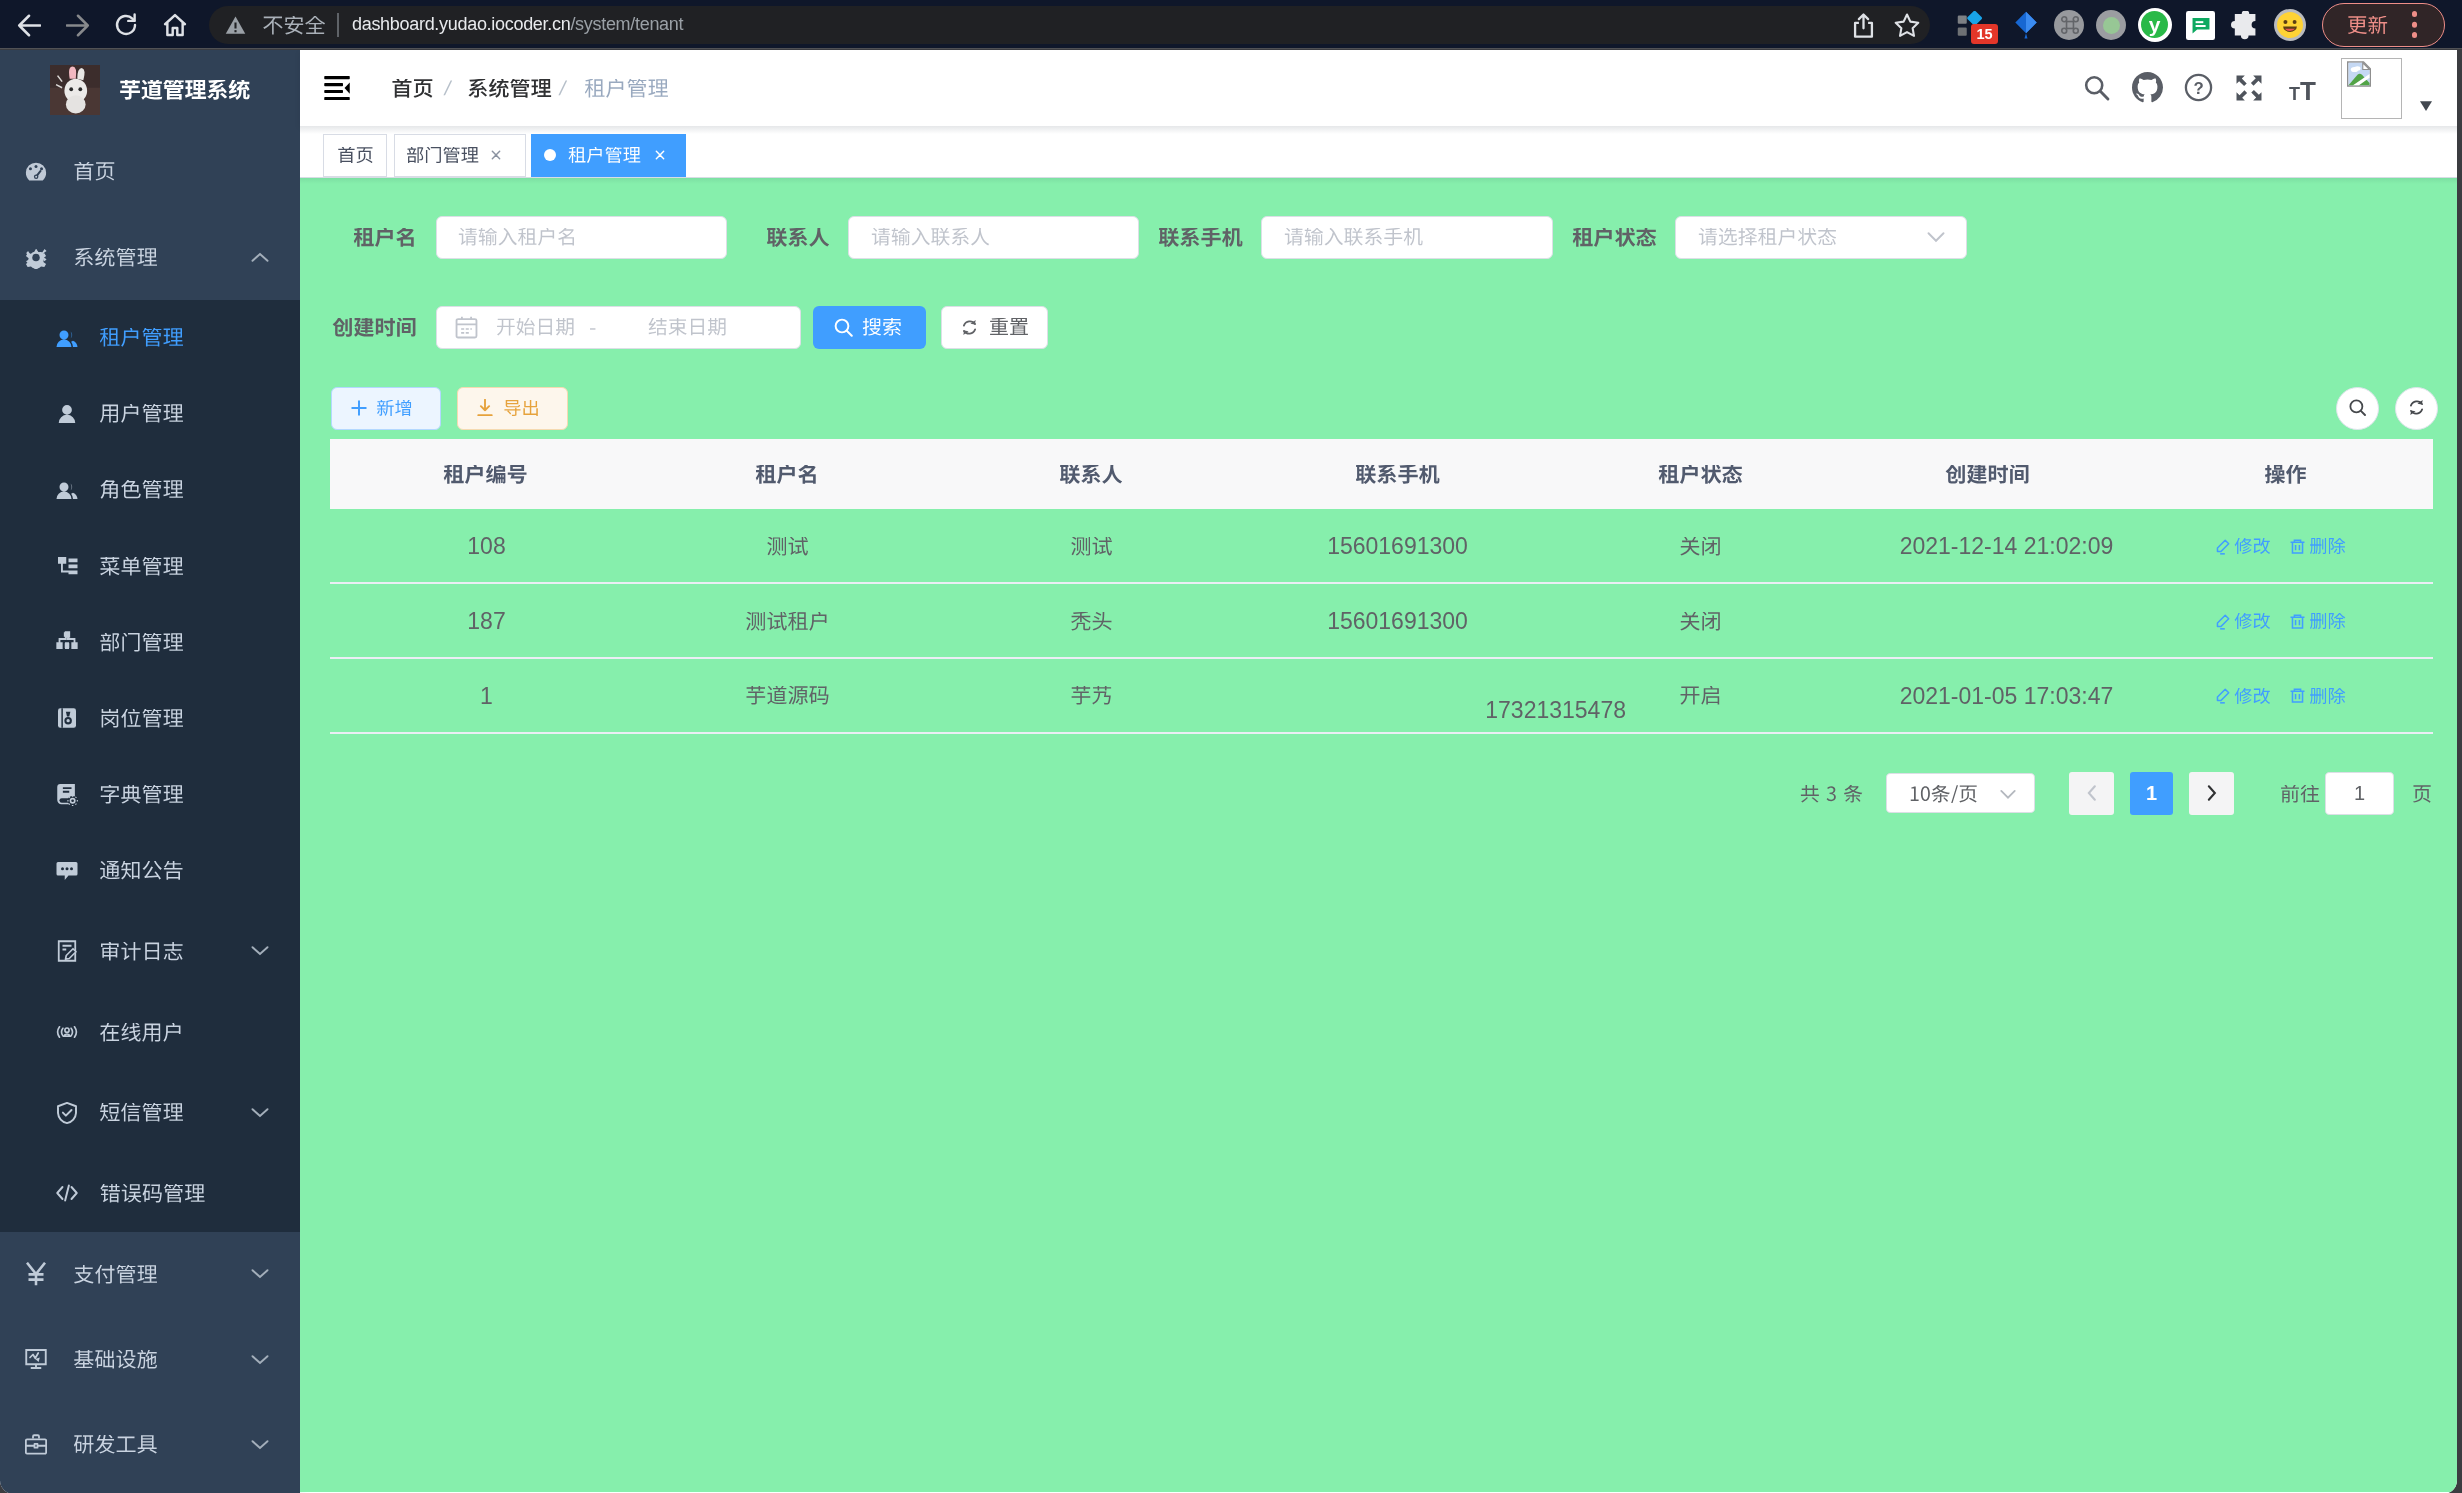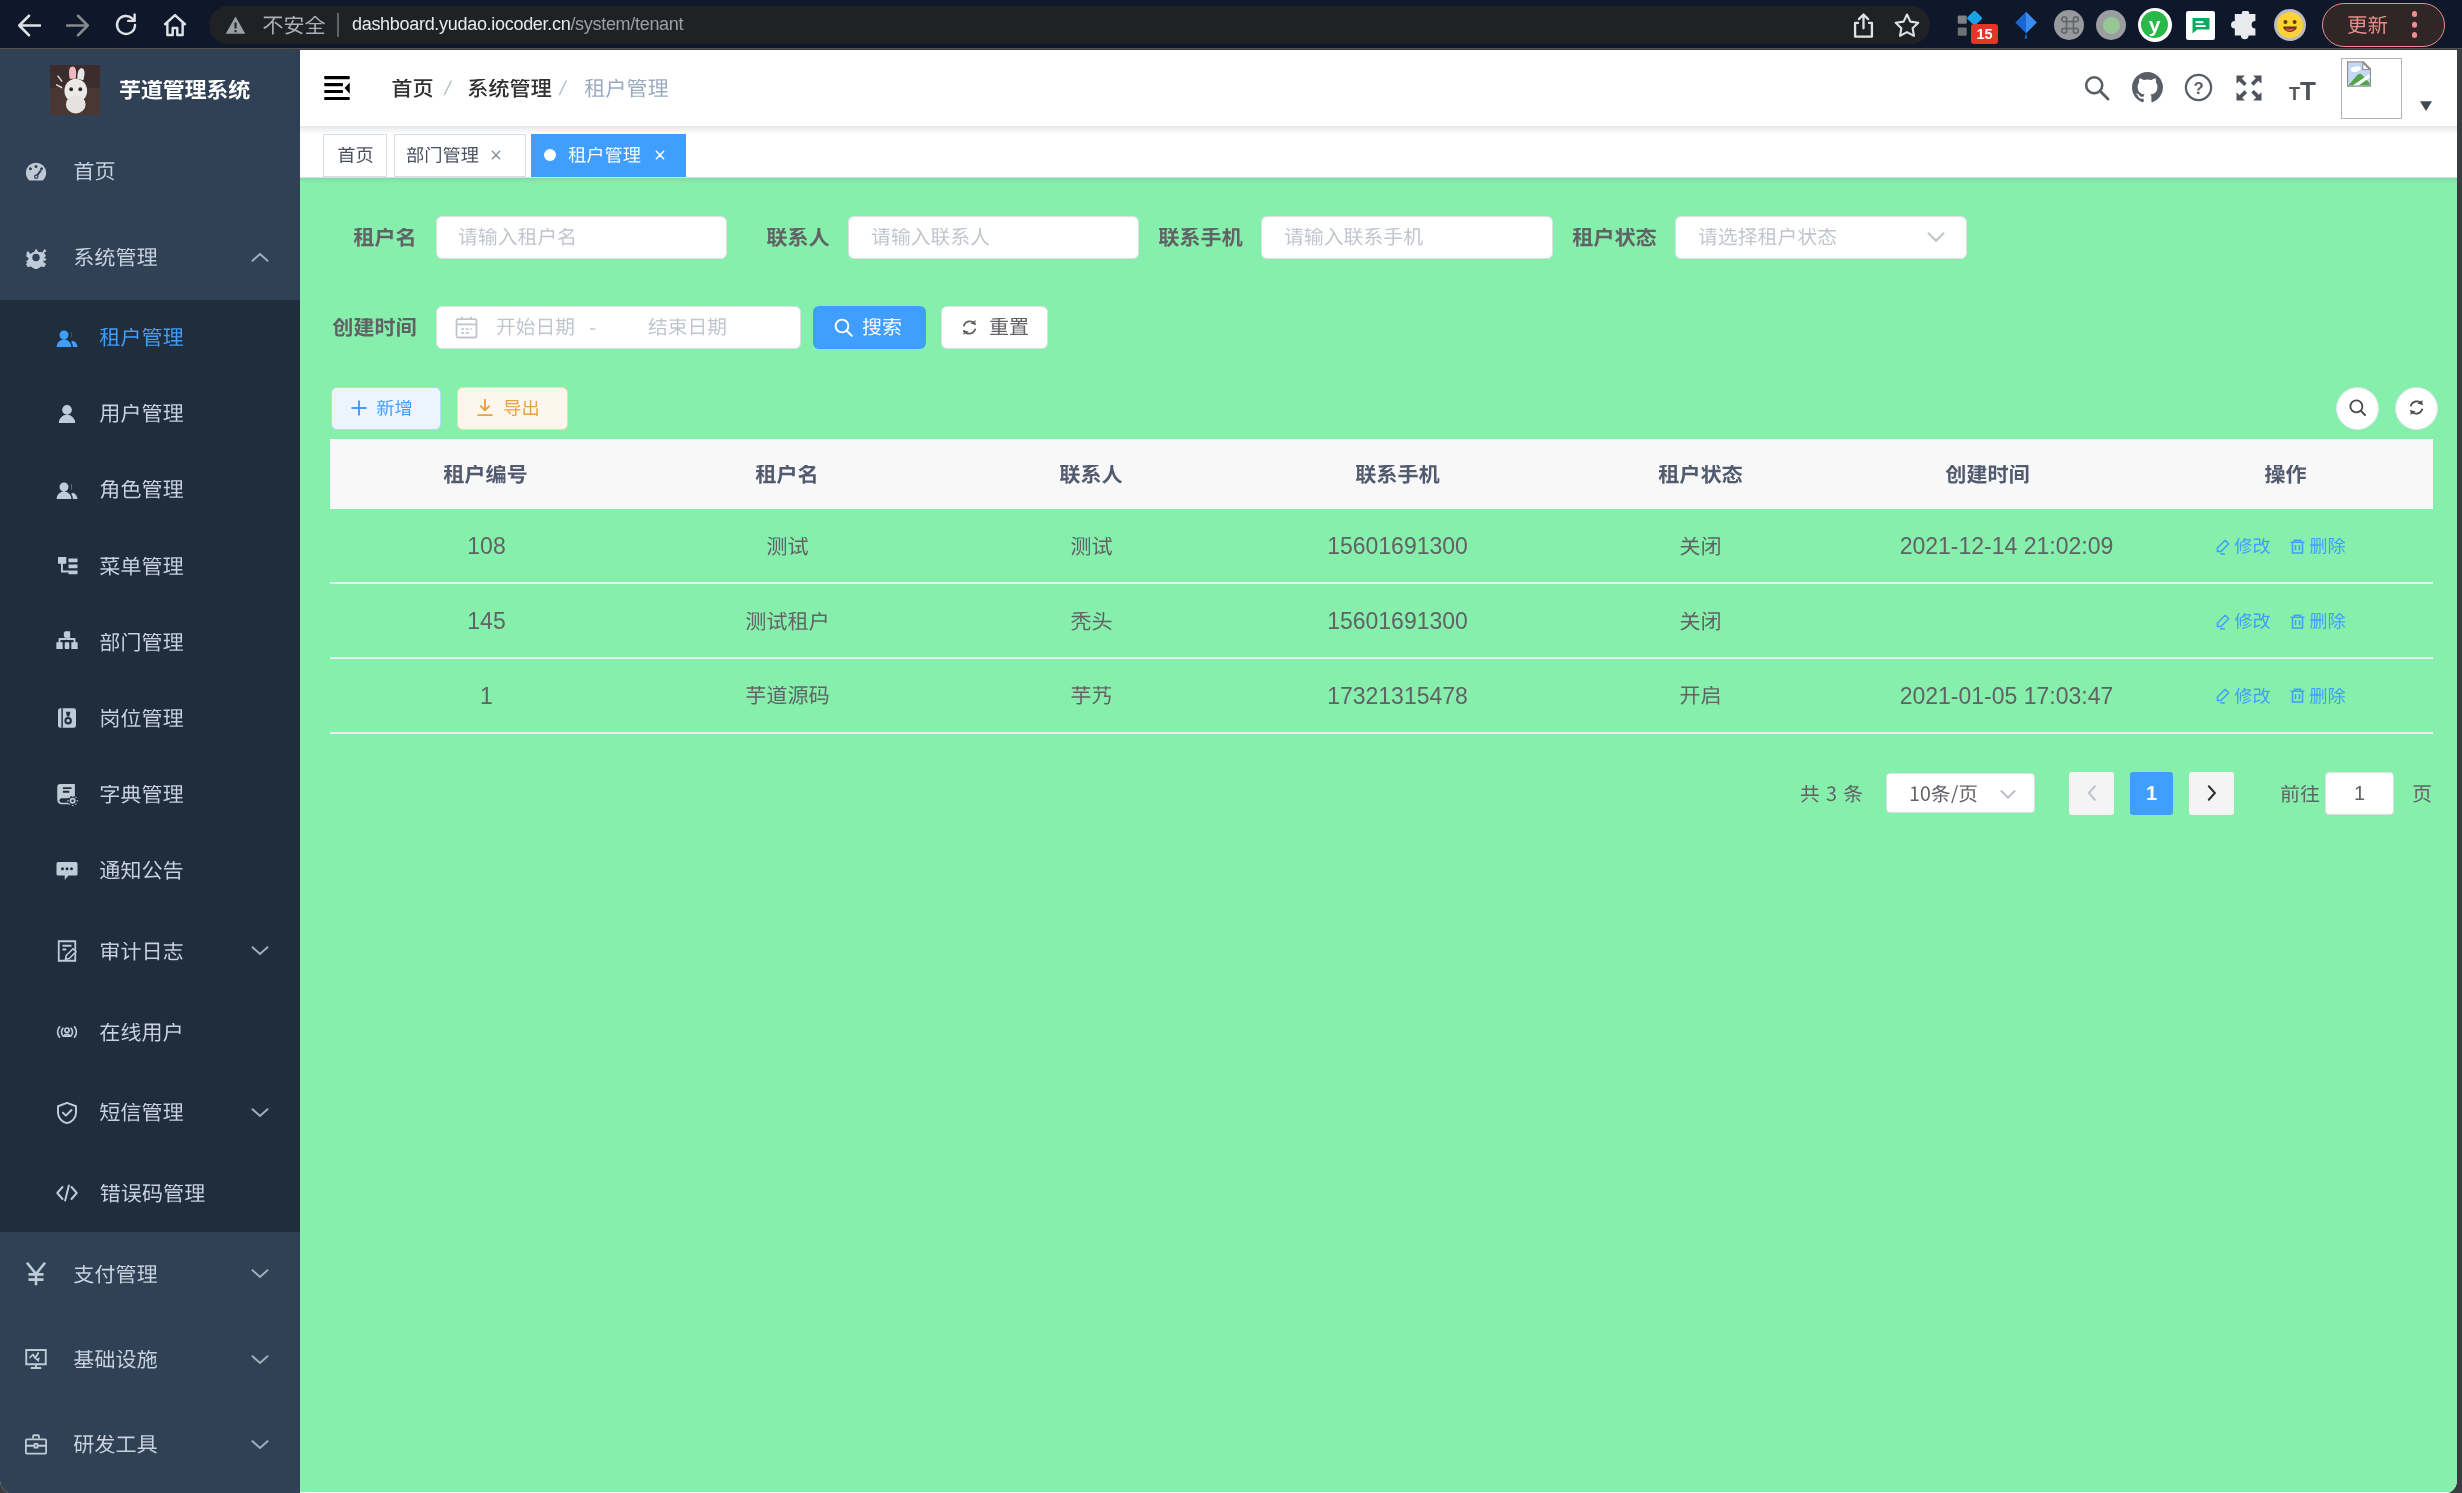--- a/index.html
+++ b/index.html
@@ -590,21 +590,21 @@
       </div>
       <svg class="abs" style="left:1989px;top:360px" width="17" height="17" viewBox="0 0 22 22">
         <path d="M2 5.5 H20 M7 5.5 V3 h8 v2.5 M4.5 5.5 V19.5 h13 V5.5 M8.5 9 v7 M13.5 9 v7" stroke="#409EFF" stroke-width="2" fill="none"></path>
       </svg>
       <div style="position:absolute;left:2009px;top:360px;">
         <svg style="" width="37" height="16.4" viewBox="0 -19.2 48.0 21.6">
           <path transform="translate(0,0)" d="M17.0 -17.5V-3.9H18.5V-17.5ZM20.5 -19.8V-0.1C20.5 0.2 20.4 0.3 20.1 0.3C19.8 0.3 18.7 0.4 17.6 0.3C17.8 0.8 18.1 1.5 18.1 1.9C19.7 1.9 20.6 1.9 21.2 1.6C21.8 1.3 22.1 0.9 22.1 -0.1V-19.8ZM1.1 -10.8V-9.1H2.6V-7.9C2.6 -5.0 2.5 -1.4 0.9 1.0C1.3 1.2 2.0 1.7 2.3 1.9C3.9 -0.6 4.1 -4.8 4.1 -8.0V-9.1H6.3V-0.3C6.3 -0.0 6.2 0.1 6.0 0.1C5.7 0.1 5.0 0.1 4.1 0.1C4.3 0.5 4.5 1.2 4.6 1.7C5.8 1.7 6.6 1.6 7.2 1.3C7.7 1.1 7.8 0.6 7.8 -0.3V-9.1H9.5V-9.0C9.5 -5.8 9.4 -1.7 8.1 1.1C8.4 1.3 9.1 1.7 9.4 1.9C10.8 -1.1 11.0 -5.6 11.0 -9.0V-9.1H13.3V-0.3C13.3 0.0 13.2 0.1 12.9 0.1C12.7 0.1 11.9 0.1 11.0 0.1C11.3 0.5 11.4 1.2 11.5 1.7C12.8 1.7 13.6 1.6 14.1 1.3C14.6 1.1 14.8 0.6 14.8 -0.3V-9.1H16.0V-10.8H14.8V-19.4H9.5V-10.8H7.8V-19.4H2.6V-10.8ZM4.1 -17.8H6.3V-10.8H4.1ZM11.0 -17.8H13.3V-10.8H11.0Z M35.4 -5.3C34.6 -3.6 33.3 -1.8 32.1 -0.5C32.5 -0.3 33.2 0.2 33.5 0.5C34.7 -0.9 36.0 -2.9 37.0 -4.8ZM42.3 -4.8C43.6 -3.3 45.1 -1.1 45.8 0.2L47.2 -0.6C46.5 -1.9 45.0 -4.0 43.7 -5.5ZM25.9 -19.2V1.8H27.5V-17.6H30.6C30.0 -16.0 29.3 -13.8 28.5 -12.1C30.4 -10.2 30.8 -8.6 30.8 -7.3C30.8 -6.5 30.7 -5.9 30.3 -5.6C30.1 -5.4 29.8 -5.4 29.5 -5.4C29.1 -5.3 28.6 -5.3 28.0 -5.4C28.3 -4.9 28.4 -4.2 28.4 -3.8C29.0 -3.8 29.7 -3.8 30.2 -3.8C30.7 -3.9 31.1 -4.0 31.5 -4.3C32.2 -4.8 32.4 -5.8 32.4 -7.1C32.4 -8.6 32.0 -10.3 30.1 -12.3C31.0 -14.2 31.9 -16.6 32.7 -18.6L31.5 -19.3L31.3 -19.2ZM32.9 -8.3V-6.6H39.2V-0.2C39.2 0.1 39.1 0.3 38.7 0.3C38.4 0.3 37.2 0.3 35.9 0.2C36.2 0.7 36.4 1.4 36.5 1.9C38.2 1.9 39.3 1.9 40.0 1.6C40.7 1.3 40.9 0.8 40.9 -0.2V-6.6H46.9V-8.3H40.9V-11.2H44.6V-12.8H35.2V-11.2H39.2V-8.3ZM39.9 -20.3C38.3 -17.4 35.3 -14.7 32.3 -13.1C32.7 -12.8 33.2 -12.2 33.5 -11.8C35.8 -13.2 38.2 -15.2 39.9 -17.5C42.0 -15.0 44.0 -13.4 46.2 -12.0C46.4 -12.5 47.0 -13.1 47.4 -13.5C45.2 -14.7 42.9 -16.3 40.8 -18.8L41.4 -19.7Z" fill="#409EFF"></path>
         </svg>
       </div>
       <div class="abs" style="left:30px;top:404px;width:2103px;height:1.5px;background:#ebeef5"></div>
-      <div style="position:absolute;left:186px;top:426px;width:457px;margin-left:-228px;text-align:center;font:400 23px 'Liberation Sans', sans-serif;color:#606266;line-height:34px;white-space:nowrap;">145</div>
+      <div style="position:absolute;left:186px;top:426px;width:457px;margin-left:-228px;text-align:center;font:400 23px 'Liberation Sans', sans-serif;color:#606266;line-height:34px;white-space:nowrap;">187</div>
       <div style="position:absolute;left:445px;top:434px;">
         <svg style="" width="85" height="19" viewBox="0 -22.4 112.0 25.2">
           <path transform="translate(0,0)" d="M13.6 -2.6C15.0 -1.2 16.7 0.8 17.5 2.0L18.8 1.1C18.0 -0.1 16.4 -2.0 14.9 -3.4ZM8.7 -21.9V-4.3H10.4V-20.3H16.5V-4.4H18.2V-21.9ZM24.3 -23.2V-0.2C24.3 0.2 24.1 0.4 23.7 0.4C23.3 0.4 22.0 0.4 20.5 0.4C20.8 0.9 21.1 1.7 21.1 2.1C23.1 2.2 24.3 2.1 25.0 1.8C25.7 1.5 26.0 1.0 26.0 -0.2V-23.2ZM20.4 -21.0V-4.2H22.1V-21.0ZM12.5 -18.3V-8.4C12.5 -5.0 11.9 -1.5 7.3 0.9C7.6 1.1 8.1 1.8 8.3 2.2C13.3 -0.4 14.1 -4.6 14.1 -8.3V-18.3ZM2.3 -21.7C3.8 -20.9 5.9 -19.5 6.8 -18.6L8.1 -20.3C7.1 -21.2 5.0 -22.4 3.5 -23.2ZM1.1 -14.2C2.6 -13.3 4.6 -12.0 5.7 -11.2L6.9 -12.9C5.9 -13.7 3.8 -14.9 2.3 -15.7ZM1.6 0.8 3.5 1.9C4.7 -0.7 6.1 -4.1 7.1 -7.1L5.4 -8.2C4.3 -5.0 2.7 -1.4 1.6 0.8Z M31.4 -21.7C32.8 -20.5 34.6 -18.7 35.4 -17.5L36.9 -19.0C36.0 -20.1 34.2 -21.8 32.8 -23.0ZM49.8 -22.3C50.9 -21.1 52.2 -19.3 52.8 -18.2L54.3 -19.3C53.7 -20.4 52.4 -22.0 51.2 -23.2ZM29.4 -14.7V-12.7H33.3V-2.6C33.3 -1.4 32.5 -0.6 31.9 -0.3C32.3 0.1 32.8 1.0 33.0 1.5C33.4 1.0 34.2 0.5 39.0 -2.7C38.8 -3.1 38.5 -3.9 38.4 -4.5L35.3 -2.5V-14.7ZM46.8 -23.4 47.0 -17.7H37.7V-15.7H47.0C47.5 -5.1 48.9 2.1 52.3 2.2C53.4 2.2 54.5 1.0 55.1 -3.8C54.7 -3.9 53.8 -4.5 53.4 -4.9C53.2 -2.2 52.9 -0.6 52.4 -0.6C50.7 -0.7 49.6 -7.0 49.1 -15.7H54.9V-17.7H49.0C49.0 -19.5 48.9 -21.4 48.9 -23.4ZM38.1 -1.7 38.7 0.3C41.0 -0.4 44.1 -1.3 47.0 -2.2L46.7 -4.1L43.5 -3.1V-9.6H46.1V-11.6H38.6V-9.6H41.5V-2.6Z M69.3 -22.0V-0.6H66.5V1.3H82.9V-0.6H80.2V-22.0ZM71.4 -0.6V-6.0H78.1V-0.6ZM71.4 -13.2H78.1V-8.0H71.4ZM71.4 -15.1V-20.0H78.1V-15.1ZM66.4 -23.1C64.3 -22.2 60.6 -21.4 57.5 -20.9C57.7 -20.4 58.0 -19.7 58.1 -19.2C59.2 -19.4 60.5 -19.6 61.8 -19.8V-15.6H57.2V-13.7H61.5C60.5 -10.4 58.5 -6.8 56.8 -4.8C57.1 -4.3 57.7 -3.5 57.9 -2.9C59.3 -4.6 60.7 -7.3 61.8 -10.1V2.2H63.8V-10.9C64.8 -9.4 66.0 -7.5 66.4 -6.6L67.7 -8.2C67.1 -9.0 64.6 -12.3 63.8 -13.2V-13.7H67.7V-15.6H63.8V-20.3C65.2 -20.6 66.6 -21.0 67.7 -21.4Z M90.9 -17.2H105.5V-11.6H90.9L90.9 -13.1ZM96.3 -23.1C96.9 -21.9 97.5 -20.3 97.9 -19.2H88.7V-13.1C88.7 -8.8 88.4 -3.0 85.0 1.1C85.5 1.4 86.4 2.0 86.8 2.4C89.5 -1.0 90.5 -5.6 90.8 -9.6H105.5V-7.8H107.7V-19.2H98.8L100.1 -19.6C99.7 -20.7 99.0 -22.4 98.4 -23.7Z" fill="#606266"></path>
         </svg>
       </div>
       <div style="position:absolute;left:770px;top:434px;">
         <svg style="" width="43" height="19" viewBox="0 -22.4 56.0 25.2">
           <path transform="translate(0,0)" d="M8.5 -8.3C8.4 -2.2 7.8 -0.4 1.3 0.5C1.7 1.0 2.2 1.8 2.4 2.3C8.9 1.2 10.3 -0.9 10.6 -6.4H17.1V-1.0C17.1 1.1 17.7 1.8 20.1 1.8C20.6 1.8 23.2 1.8 23.7 1.8C25.7 1.8 26.3 0.9 26.5 -2.7C26.0 -2.9 25.1 -3.2 24.7 -3.6C24.6 -0.6 24.4 -0.1 23.5 -0.1C23.0 -0.1 20.8 -0.1 20.4 -0.1C19.4 -0.1 19.2 -0.3 19.2 -1.0V-8.3ZM22.4 -23.4C18.0 -22.5 10.1 -21.9 3.7 -21.7C3.9 -21.2 4.2 -20.4 4.2 -19.9C6.9 -20.0 10.0 -20.1 12.9 -20.3V-17.3H1.6V-15.4H10.6C8.2 -12.8 4.5 -10.6 0.9 -9.5C1.4 -9.1 2.0 -8.3 2.3 -7.8C6.3 -9.2 10.4 -12.0 12.9 -15.3V-9.2H15.0V-15.4C17.6 -12.3 21.8 -9.4 25.6 -8.0C26.0 -8.6 26.6 -9.4 27.0 -9.8C23.6 -10.9 19.9 -13.0 17.4 -15.4H26.4V-17.3H15.0V-20.5C18.2 -20.7 21.1 -21.1 23.4 -21.6Z M43.0 -4.6C46.8 -2.8 50.7 -0.3 53.0 1.8L54.4 0.2C52.1 -1.8 48.0 -4.3 44.2 -6.1ZM33.4 -20.7C35.6 -19.9 38.4 -18.5 39.8 -17.3L41.0 -19.0C39.6 -20.1 36.8 -21.5 34.5 -22.3ZM30.9 -15.7C33.1 -14.8 35.9 -13.2 37.2 -12.1L38.6 -13.7C37.2 -14.9 34.4 -16.3 32.1 -17.1ZM29.6 -10.7V-8.7H41.5C40.0 -4.4 36.8 -1.4 29.6 0.4C30.0 0.8 30.6 1.6 30.8 2.1C38.8 0.1 42.2 -3.6 43.8 -8.7H54.5V-10.7H44.2C44.9 -14.3 44.9 -18.5 45.0 -23.2H42.8C42.8 -18.4 42.8 -14.2 42.1 -10.7Z" fill="#606266"></path>
         </svg>
       </div>
@@ -636,21 +636,21 @@
       <div style="position:absolute;left:445px;top:508px;">
         <svg style="" width="85" height="19" viewBox="0 -22.4 112.0 25.2">
           <path transform="translate(0,0)" d="M17.6 -23.5V-20.6H10.3V-23.5H8.2V-20.6H1.8V-18.7H8.2V-16.0H10.3V-18.7H17.6V-16.0H19.7V-18.7H26.2V-20.6H19.7V-23.5ZM1.6 -8.8V-6.8H13.1V-0.6C13.1 -0.1 12.9 0.1 12.3 0.1C11.8 0.1 9.8 0.1 7.7 0.0C8.1 0.6 8.4 1.5 8.5 2.1C11.1 2.1 12.9 2.1 13.8 1.8C14.8 1.4 15.2 0.8 15.2 -0.5V-6.8H26.4V-8.8H15.2V-13.1H24.4V-15.1H3.8V-13.1H13.1V-8.8Z M29.8 -21.4C31.3 -20.0 33.0 -18.0 33.8 -16.7L35.5 -17.9C34.7 -19.2 32.9 -21.1 31.4 -22.4ZM40.7 -10.3H50.1V-8.0H40.7ZM40.7 -6.5H50.1V-4.1H40.7ZM40.7 -14.1H50.1V-11.8H40.7ZM38.8 -15.7V-2.5H52.2V-15.7H45.5C45.8 -16.4 46.1 -17.2 46.5 -18.1H54.5V-19.8H49.3C50.0 -20.7 50.7 -21.9 51.3 -22.9L49.3 -23.5C48.8 -22.4 47.9 -20.9 47.2 -19.8H41.9L43.4 -20.5C43.0 -21.4 42.1 -22.7 41.3 -23.6L39.6 -22.9C40.3 -22.0 41.1 -20.7 41.5 -19.8H36.7V-18.1H44.1C44.0 -17.3 43.7 -16.4 43.5 -15.7ZM35.3 -13.5H29.4V-11.6H33.3V-2.9C32.1 -2.4 30.6 -1.2 29.2 0.2L30.5 1.9C31.9 0.2 33.3 -1.3 34.4 -1.3C35.0 -1.3 35.9 -0.5 37.1 0.2C39.0 1.3 41.4 1.6 44.7 1.6C47.4 1.6 52.3 1.4 54.3 1.3C54.4 0.7 54.7 -0.3 54.9 -0.8C52.2 -0.5 48.0 -0.3 44.8 -0.3C41.7 -0.3 39.3 -0.5 37.5 -1.5C36.5 -2.0 35.9 -2.5 35.3 -2.8Z M71.0 -11.4H79.6V-8.9H71.0ZM71.0 -15.4H79.6V-13.0H71.0ZM70.1 -5.7C69.3 -3.9 68.1 -1.9 66.8 -0.5C67.3 -0.3 68.1 0.3 68.5 0.6C69.7 -0.9 71.1 -3.2 72.0 -5.2ZM78.1 -5.3C79.2 -3.5 80.5 -1.1 81.1 0.3L83.1 -0.6C82.4 -1.9 81.0 -4.3 79.9 -6.0ZM58.4 -21.8C60.0 -20.8 62.1 -19.4 63.1 -18.5L64.4 -20.2C63.3 -21.0 61.2 -22.3 59.7 -23.2ZM57.1 -14.2C58.6 -13.3 60.7 -12.0 61.8 -11.2L63.0 -12.9C61.9 -13.7 59.8 -14.9 58.3 -15.7ZM57.7 0.7 59.5 1.8C60.9 -0.8 62.4 -4.3 63.6 -7.2L61.9 -8.4C60.6 -5.2 58.9 -1.5 57.7 0.7ZM65.5 -22.1V-14.5C65.5 -9.9 65.2 -3.5 62.0 1.0C62.5 1.2 63.4 1.8 63.7 2.1C67.1 -2.6 67.5 -9.6 67.5 -14.5V-20.2H82.6V-22.1ZM74.2 -19.9C74.0 -19.0 73.7 -17.9 73.4 -17.0H69.1V-7.3H74.2V0.0C74.2 0.3 74.1 0.4 73.7 0.4C73.4 0.4 72.1 0.4 70.8 0.4C71.1 1.0 71.3 1.7 71.4 2.2C73.2 2.2 74.5 2.2 75.2 1.9C76.0 1.6 76.2 1.1 76.2 0.1V-7.3H81.6V-17.0H75.4C75.8 -17.7 76.2 -18.6 76.5 -19.4Z M95.5 -5.7V-3.8H106.2V-5.7ZM97.7 -18.2C97.6 -15.4 97.2 -11.7 96.8 -9.4H97.4L108.2 -9.4C107.6 -3.3 107.0 -0.8 106.3 -0.1C106.0 0.2 105.7 0.3 105.2 0.3C104.7 0.3 103.5 0.3 102.1 0.1C102.5 0.6 102.6 1.5 102.7 2.0C104.0 2.1 105.3 2.1 106.1 2.1C106.9 2.0 107.4 1.8 108.0 1.2C109.0 0.2 109.6 -2.7 110.3 -10.3C110.3 -10.6 110.3 -11.2 110.3 -11.2H106.8C107.3 -14.7 107.7 -18.9 108.0 -21.8L106.5 -22.0L106.1 -21.9H96.4V-19.9H105.8C105.6 -17.5 105.2 -14.1 104.9 -11.2H99.0C99.3 -13.3 99.6 -15.9 99.7 -18.1ZM85.4 -22.0V-20.1H88.8C88.1 -15.8 86.8 -11.8 84.8 -9.2C85.1 -8.6 85.6 -7.4 85.8 -6.9C86.3 -7.6 86.8 -8.4 87.2 -9.2V1.0H89.1V-1.3H94.2V-13.4H89.1C89.8 -15.5 90.4 -17.8 90.9 -20.1H95.0V-22.0ZM89.1 -11.5H92.4V-3.2H89.1Z" fill="#606266"></path>
         </svg>
       </div>
       <div style="position:absolute;left:770px;top:508px;">
         <svg style="" width="43" height="19" viewBox="0 -22.4 56.0 25.2">
           <path transform="translate(0,0)" d="M17.6 -23.5V-20.6H10.3V-23.5H8.2V-20.6H1.8V-18.7H8.2V-16.0H10.3V-18.7H17.6V-16.0H19.7V-18.7H26.2V-20.6H19.7V-23.5ZM1.6 -8.8V-6.8H13.1V-0.6C13.1 -0.1 12.9 0.1 12.3 0.1C11.8 0.1 9.8 0.1 7.7 0.0C8.1 0.6 8.4 1.5 8.5 2.1C11.1 2.1 12.9 2.1 13.8 1.8C14.8 1.4 15.2 0.8 15.2 -0.5V-6.8H26.4V-8.8H15.2V-13.1H24.4V-15.1H3.8V-13.1H13.1V-8.8Z M45.8 -23.5V-20.9H38.1V-23.5H36.1V-20.9H30.0V-19.0H36.1V-16.3H38.1V-19.0H45.8V-16.3H47.9V-19.0H54.0V-20.9H47.9V-23.5ZM31.0 -15.0V-13.0H37.3C36.8 -7.6 35.6 -2.3 28.9 0.3C29.4 0.7 30.0 1.5 30.2 2.0C37.4 -1.0 38.9 -6.8 39.5 -13.0H45.5C45.2 -11.2 44.8 -9.2 44.4 -7.8H51.2C50.7 -2.9 50.2 -0.9 49.5 -0.2C49.2 0.0 48.9 0.1 48.3 0.1C47.7 0.1 46.0 0.1 44.3 -0.1C44.7 0.5 45.0 1.3 45.0 2.0C46.6 2.1 48.2 2.1 49.1 2.0C50.0 2.0 50.6 1.8 51.2 1.2C52.2 0.2 52.8 -2.4 53.4 -8.8C53.5 -9.1 53.5 -9.8 53.5 -9.8H46.9C47.2 -11.4 47.6 -13.3 47.9 -15.0Z" fill="#606266"></path>
         </svg>
       </div>
-      <div style="position:absolute;left:1097px;top:501px;width:457px;margin-left:-228px;text-align:center;font:400 23px 'Liberation Sans', sans-serif;color:#606266;line-height:34px;white-space:nowrap;">17321315478</div>
+      <div style="position:absolute;left:1097px;top:515px;width:457px;margin-left:-228px;text-align:right;font:400 23px 'Liberation Sans', sans-serif;color:#606266;line-height:34px;white-space:nowrap;">17321315478</div>
       <div style="position:absolute;left:1379px;top:508px;">
         <svg style="" width="43" height="19" viewBox="0 -22.4 56.0 25.2">
           <path transform="translate(0,0)" d="M18.2 -19.7V-11.7H10.3V-12.9V-19.7ZM1.5 -11.7V-9.7H8.1C7.7 -5.9 6.2 -2.1 1.5 0.8C2.1 1.1 2.8 1.8 3.2 2.4C8.4 -0.9 9.8 -5.3 10.2 -9.7H18.2V2.3H20.3V-9.7H26.6V-11.7H20.3V-19.7H25.7V-21.7H2.5V-19.7H8.2V-12.9L8.2 -11.7Z M35.7 -8.7V2.1H37.8V0.3H50.7V2.0H52.8V-8.7ZM37.8 -1.6V-6.7H50.7V-1.6ZM40.2 -23.0C40.8 -21.9 41.5 -20.5 41.9 -19.5H32.3V-12.8C32.3 -8.7 32.0 -3.1 29.0 0.9C29.5 1.1 30.4 1.9 30.7 2.3C33.7 -1.6 34.4 -7.4 34.4 -11.7H52.3V-19.5H43.1L44.1 -19.8C43.7 -20.8 43.0 -22.4 42.2 -23.5ZM34.4 -17.6H50.2V-13.7H34.4Z" fill="#606266"></path>
         </svg>
       </div>
       <div style="position:absolute;left:1706px;top:501px;width:457px;margin-left:-228px;text-align:center;font:400 23px 'Liberation Sans', sans-serif;color:#606266;line-height:34px;white-space:nowrap;">2021-01-05 17:03:47</div>
       <svg class="abs" style="left:1914px;top:509px" width="17" height="17" viewBox="0 0 22 22">
         <path d="M14.5 3 l4.5 4.5 -10 10 H4.5 v-4.5 Z" stroke="#409EFF" stroke-width="2" fill="none" stroke-linejoin="round"></path>
         <path d="M8 20.5 h6" stroke="#409EFF" stroke-width="2"></path>
       </svg>

